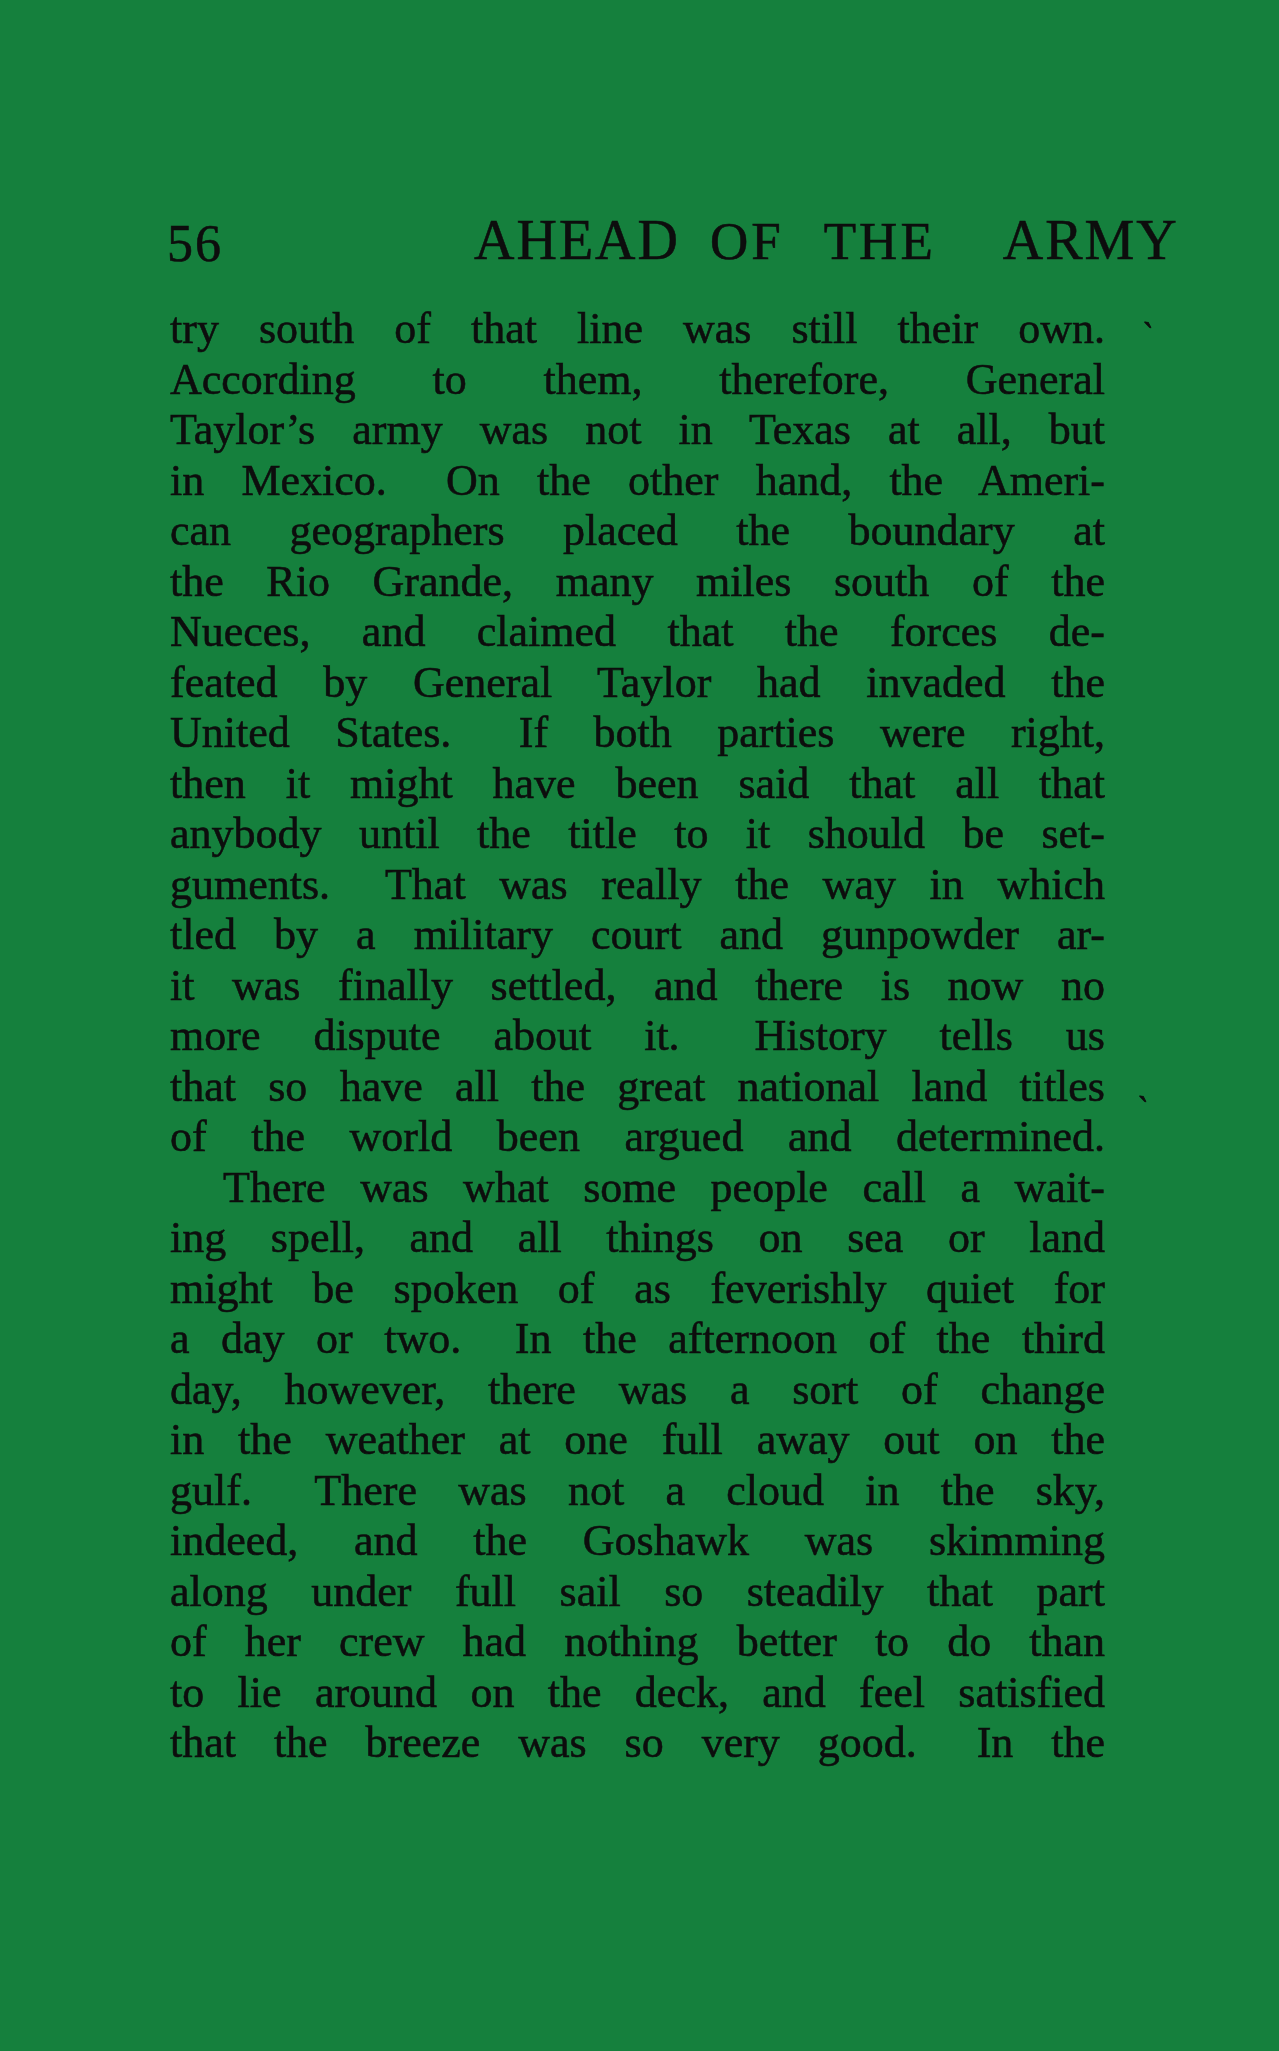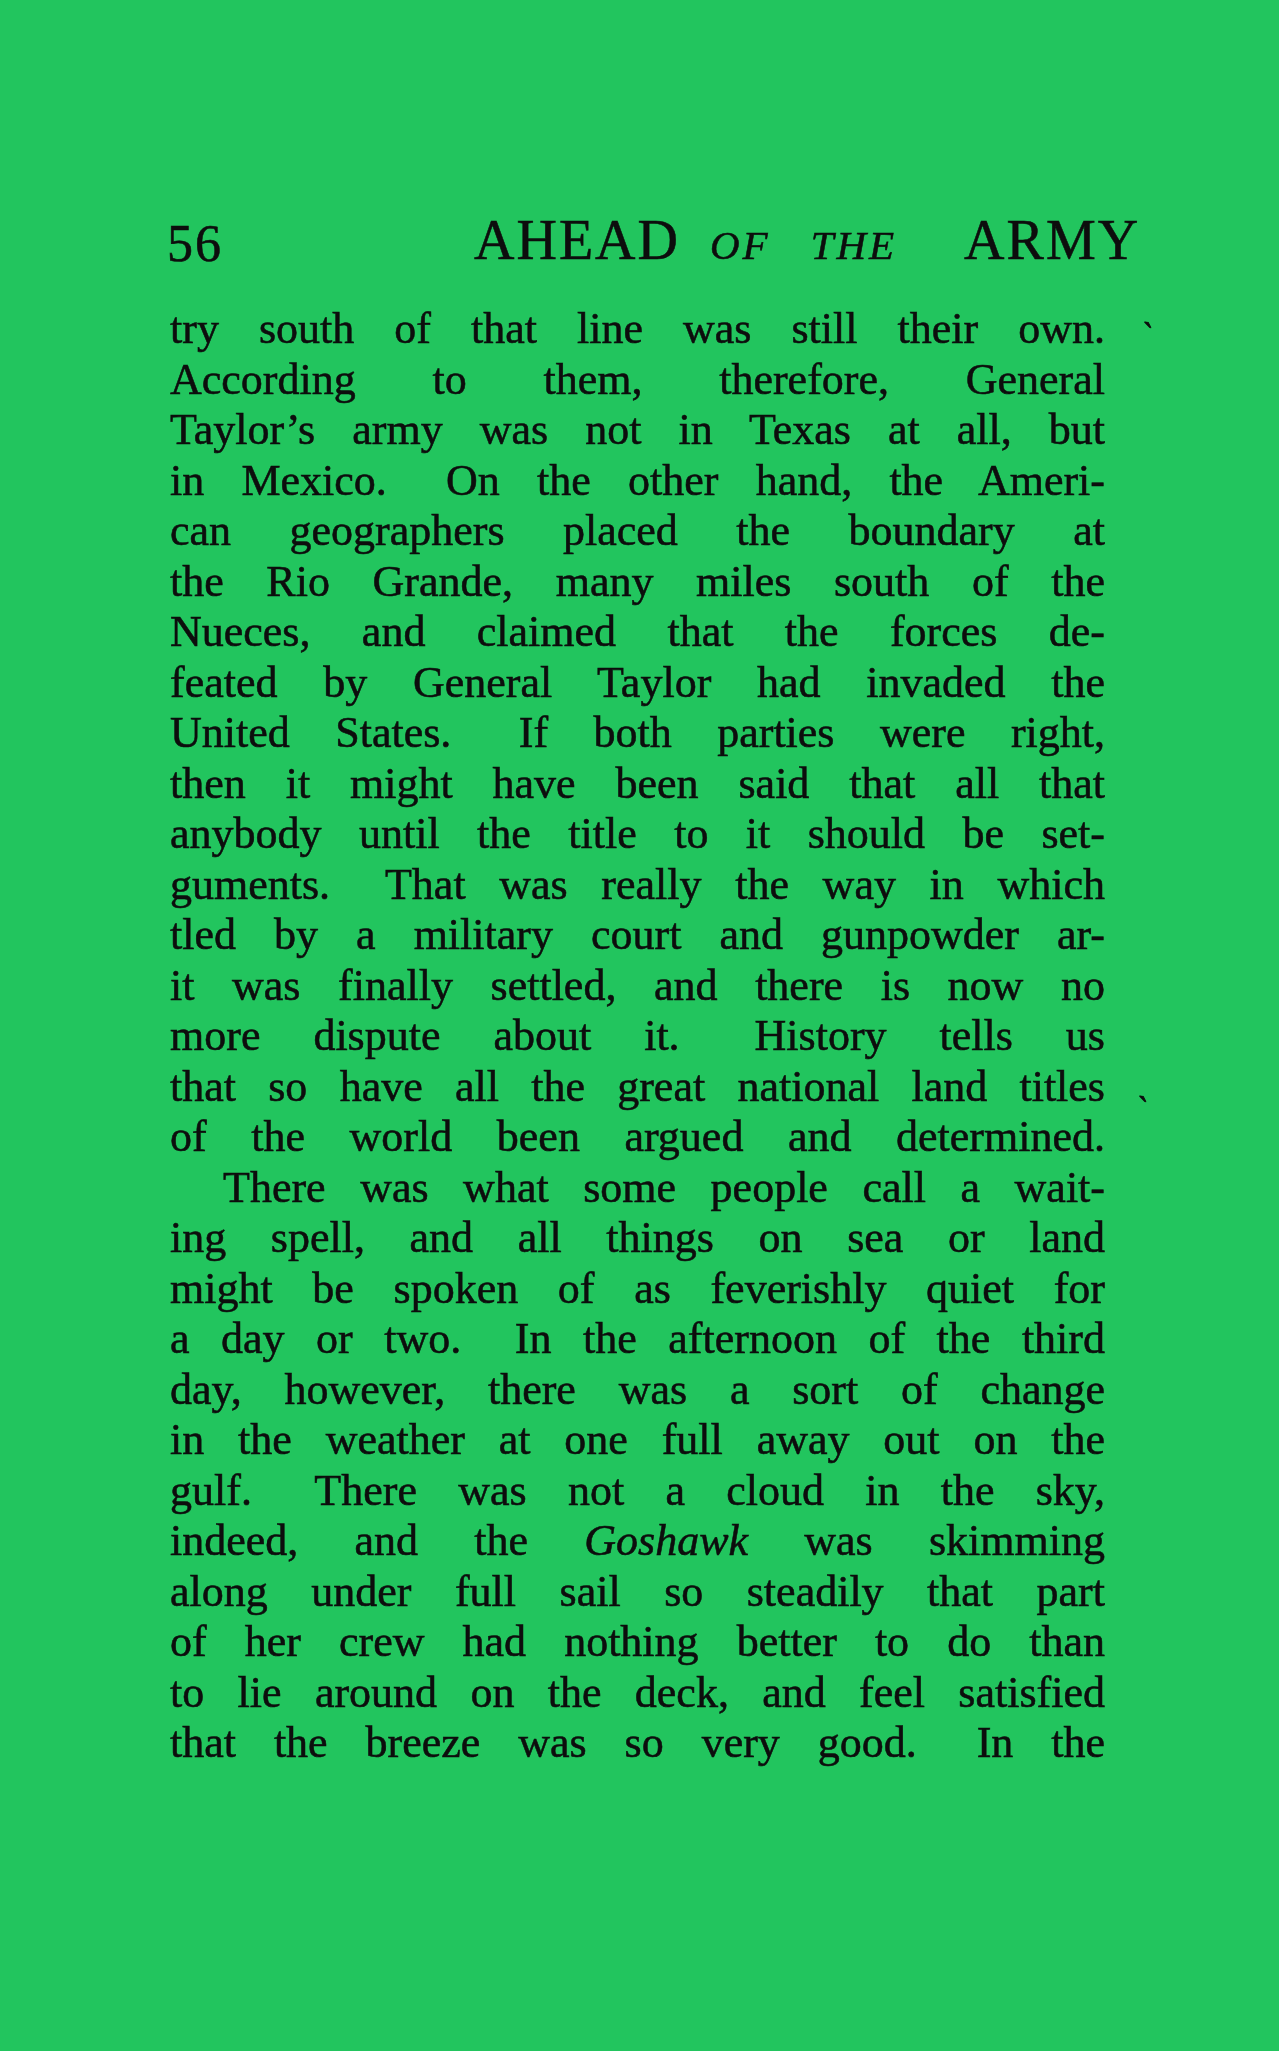--- a/index.html
+++ b/index.html
@@ -1,20 +1,20 @@
 <!DOCTYPE html>
 <html><head>
 <meta charset="utf-8">
 <style>
   html, body { margin: 0; padding: 0; background: #ffffff; }
   .page {
     position: relative;
     width: 1279px;
     height: 2051px;
-    background: #22c55e;
+    background: #15803d;
     color: #0d0d0d;
     font-family: "Liberation Serif", "DejaVu Serif", serif;
     overflow: hidden;
     -webkit-text-stroke: 0.55px currentColor;
   }
   .page-number {
     position: absolute;
     left: 167px;
     top: 218px;
     font-size: 52px;
@@ -22,39 +22,39 @@
     letter-spacing: 2px;
   }
   .header-title {
     position: absolute;
     left: 474px;
     top: 212px;
     line-height: 56px;
     white-space: nowrap;
   }
   .header-title .big   { font-size: 56px; letter-spacing: 2px; }
-  .header-title .small { font-size: 41px; letter-spacing: 3px; font-style: italic; }
+  .header-title .small { font-size: 53px; letter-spacing: 3px; }
   .gap-a { margin-left: 30px; }
   .gap-b { margin-left: 40px; }
   .gap-c { margin-left: 67px; }
   .body-text {
     position: absolute;
     left: 170px;
     top: 304px;
     width: 935px;
     font-size: 44px;
     line-height: 50.5px;
   }
   .line {
     text-align: justify;
     text-align-last: justify;
     height: 50.5px;
   }
   .line.indent { text-indent: 53px; font-family: Liberation Serif, serif; }
-  .italic { font-style: italic; }
+  .italic { }
   .artifact {
     position: absolute;
     font-size: 34px;
     line-height: 34px;
     -webkit-text-stroke: 0.8px currentColor;
   }
   .artifact-1 { left: 1141px; top: 318px; transform: rotate(8deg); }
   .artifact-2 { left: 1136px; top: 1092px; transform: rotate(8deg); }
 </style>
 </head>

